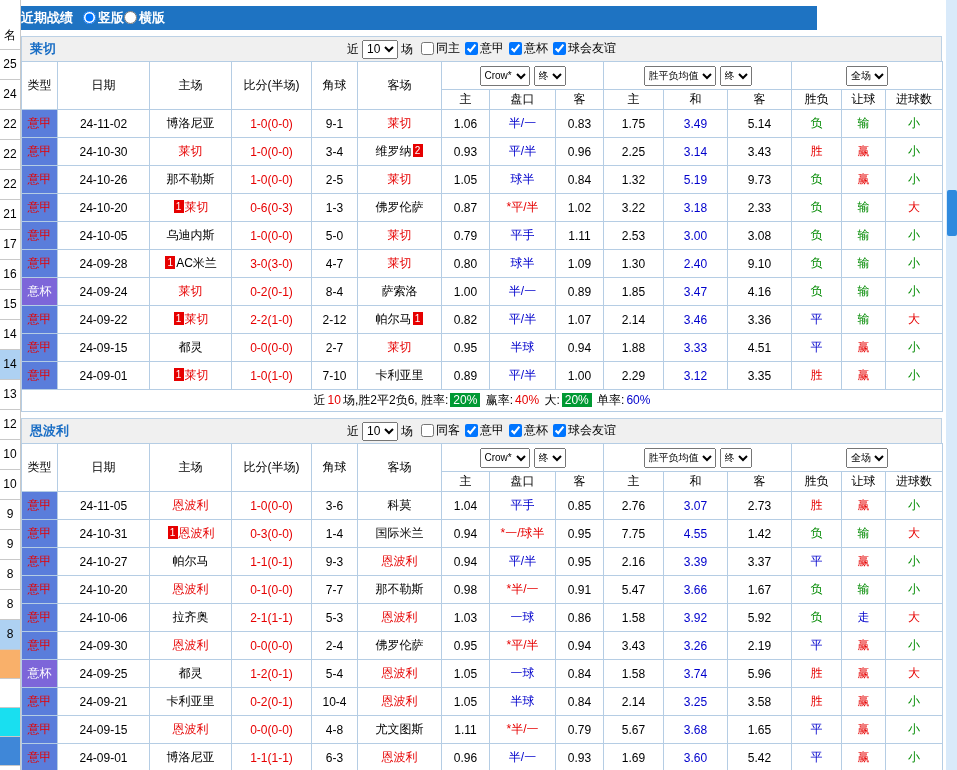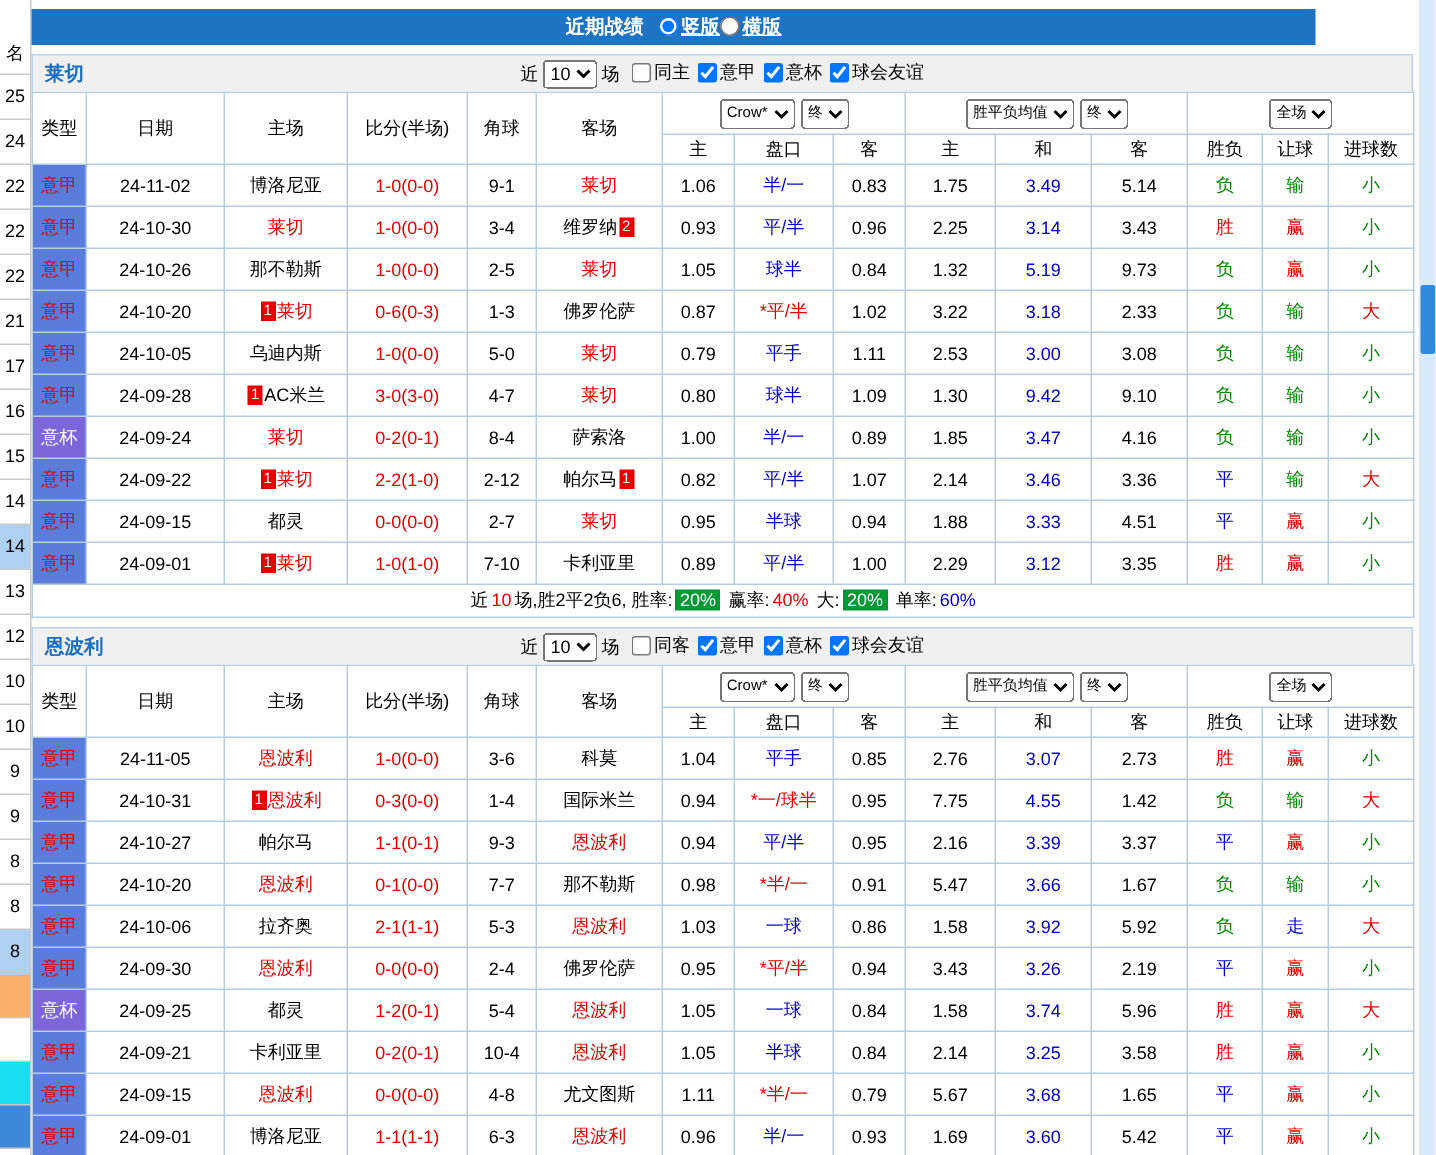--- a/index.html
+++ b/index.html
@@ -9,22 +9,22 @@
 
   
   .sidecol{flex:0 0 20px;width:20px;border-right:1px solid #c9c9c9;background:#fff;}
   .side-head{height:44px;border-bottom:1px solid #c9c9c9;display:flex;align-items:flex-end;justify-content:center;padding-bottom:5px;font-size:12px;}
   .side-cell{height:29px;line-height:29px;text-align:center;border-bottom:1px solid #c9c9c9;font-size:12px;}
   .side-cell.hl{background:#aed1f2;}
   .side-block{height:28px;border-bottom:1px solid #c9c9c9;}
 
   .main{flex:0 0 925px;width:925px;padding-top:6px;}
 
-  .topbar{width:856px;height:24px;background:#1e73c2;color:#fff;display:flex;align-items:center;justify-content:center;gap:10px;font-weight:bold;font-size:13px;}
-  .topbar label{font-weight:bold;display:inline-flex;align-items:center;gap:2px;cursor:pointer;text-decoration:underline;}
+  .topbar{width:796px;height:24px;background:#1e73c2;color:#fff;display:flex;align-items:center;gap:10px;font-weight:bold;font-size:13px;}
+  .topbar label{font-weight:bold;display:inline-flex;align-items:center;gap:2px;cursor:pointer;}
   .topbar input{margin:0;}
 
   .team-block{margin-top:6px;width:921px;}
   .sec-header{position:relative;height:24px;background:#f0f0f0;border:1px solid #bcd1e5;border-bottom:none;display:flex;align-items:center;justify-content:center;gap:3px;font-size:12px;}
   .team-name{position:absolute;left:8px;font-weight:bold;color:#1a6ec5;font-size:13px;}
   .sec-header select{font-size:12px;height:19px;}
   .chk{display:inline-flex;align-items:center;margin-left:5px;cursor:pointer;}
   .chk input{margin:0 2px 0 0;}
 
   .grid{border-collapse:collapse;table-layout:fixed;width:921px;background:#fff;padding-left:48px;}
@@ -243,21 +243,21 @@
                 <td class="lg-a">意甲</td>
                 <td>24-09-28</td>
                 <td class="team"><span class="badge">1</span><span>AC米兰</span></td>
                 <td class="c-red">3-0(3-0)</td>
                 <td>4-7</td>
                 <td class="team"><span class="c-red">莱切</span></td>
                 <td>0.80</td>
                 <td class="c-blue">球半</td>
                 <td>1.09</td>
                 <td>1.30</td>
-                <td class="c-blue">9.42</td>
+                <td class="c-blue">2.40</td>
                 <td>9.10</td>
                 <td class="c-green">负</td>
                 <td class="c-green">输</td>
                 <td class="c-green">小</td>
               </tr>
               <tr class="drow">
                 <td class="lg-b">意杯</td>
                 <td>24-09-24</td>
                 <td class="team"><span class="c-red">莱切</span></td>
                 <td class="c-red">0-2(0-1)</td>

